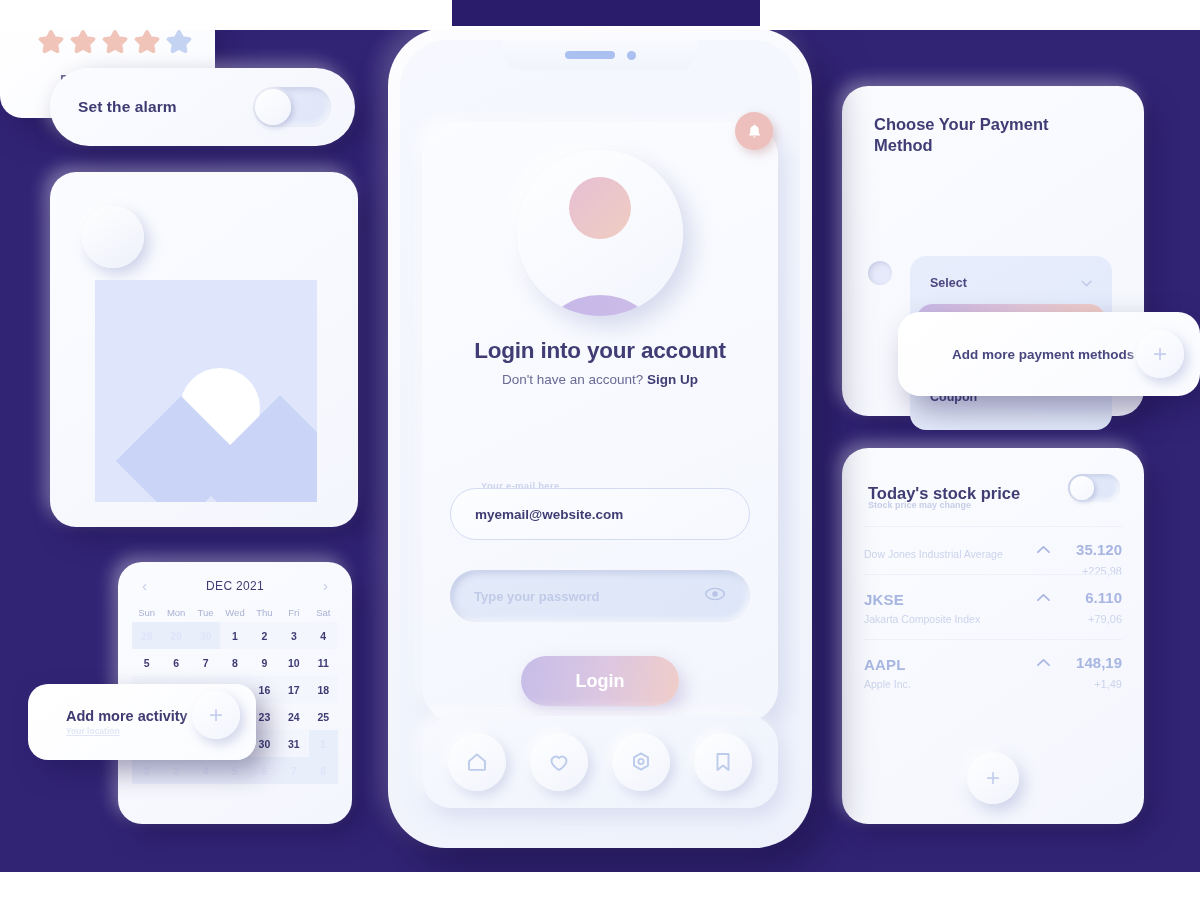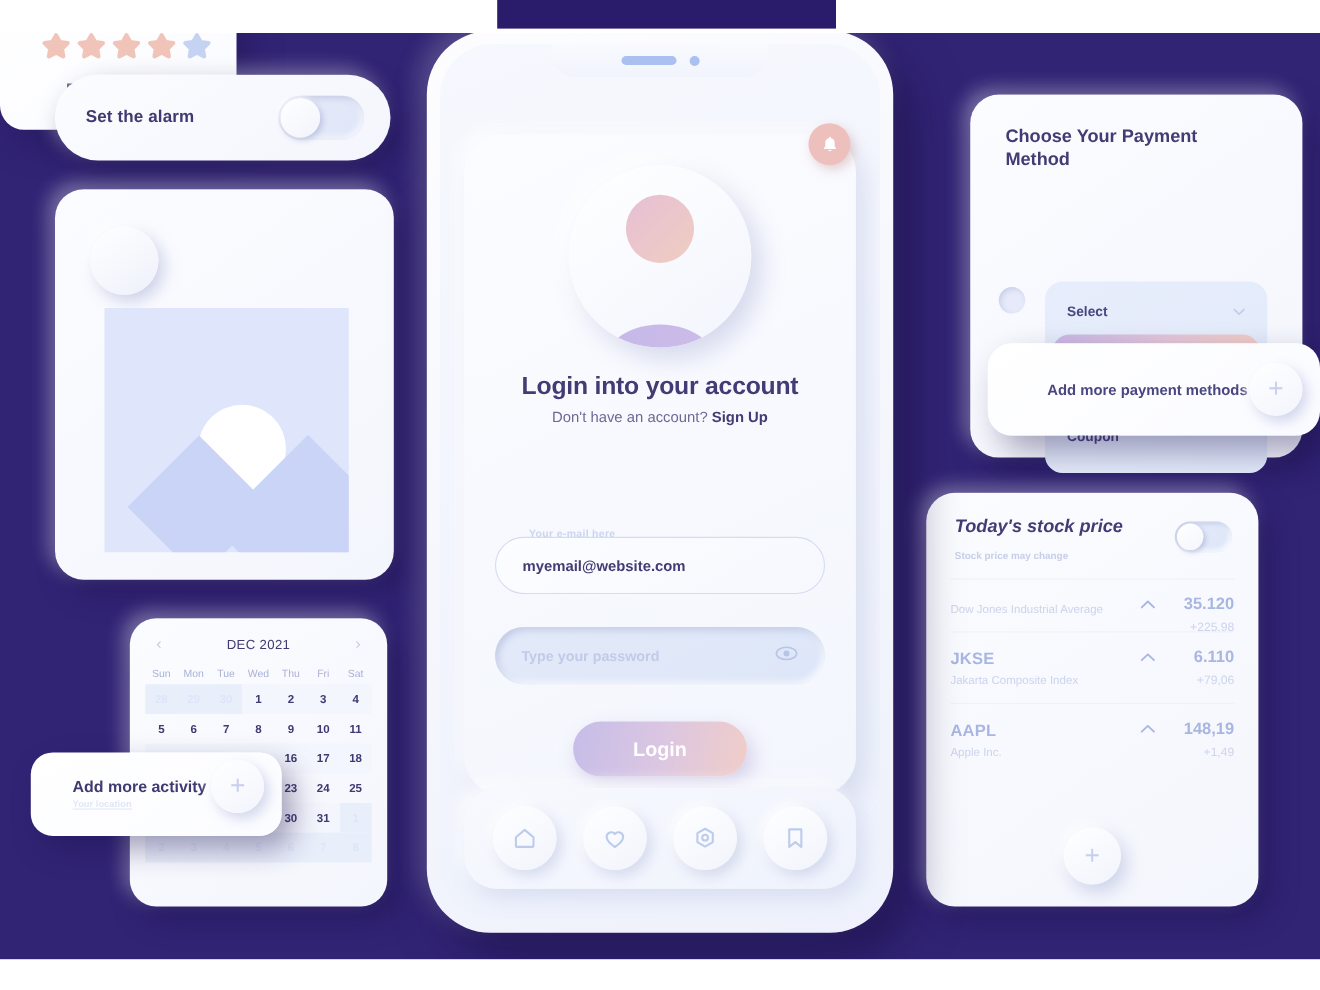--- a/index.html
+++ b/index.html
@@ -471,21 +471,21 @@
                 -3px -3px 9px rgba(255,255,255,.95);
     display: flex;
     align-items: center;
     justify-content: center;
     cursor: pointer;
   }
 
   
   #payment-card {
     left: 842px; top: 86px;
-    width: 302px; height: 330px; margin-left: 40px;
+    width: 302px; height: 330px;
   }
   .pay-title {
     position: absolute;
     left: 32px; top: 28px;
     width: 215px;
     font-size: 16.5px;
     font-weight: 700;
     color: #413c74;
     line-height: 1.28;
   }
@@ -546,25 +546,24 @@
   }
 
   
   #stock-card {
     left: 842px; top: 448px;
     width: 302px; height: 376px;
     padding: 26px 0 0;
   }
   .stock-title {
     position: absolute;
-    left: 26px; top: 22px;
+    left: 26px; top: 36px;
     font-size: 16.5px;
     font-weight: 700;
     color: #413c74;
-    font-style: italic;
   }
   .stock-sub {
     position: absolute;
     left: 26px; top: 52px;
     font-size: 9px;
     font-weight: 700;
     color: #c6cee8;
   }
   .stock-toggle {
     position: absolute;

